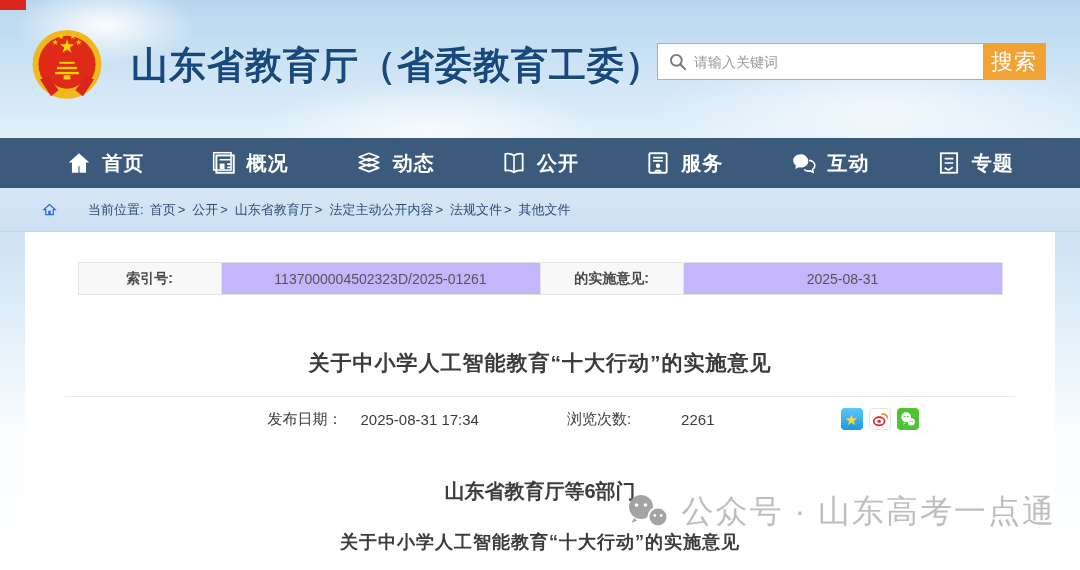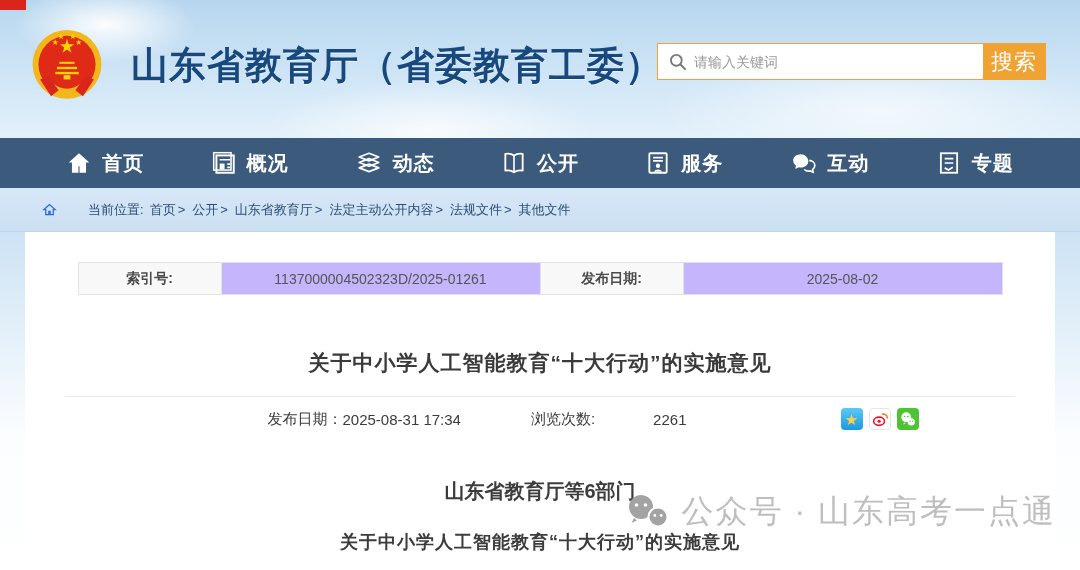--- a/index.html
+++ b/index.html
@@ -72,24 +72,24 @@
   }
   table.doc-info td{border:1px solid #e3e3e3;height:31px;text-align:center;padding:0 6px;}
   td.cell-label{background:#f8f8f8;font-weight:bold;color:#4a4a4a;width:130px;}
   td.cell-value{background:#c4b5fd;}
   .article-title{
     margin:54px 0 0;text-align:center;font-size:21px;font-weight:bold;color:#3a3a3a;letter-spacing:1px;
   }
   .title-divider{width:950px;margin:19px auto 0;border:none;border-top:1px solid #e8e8e8;height:0;}
   .meta-row{
     width:925px;margin:11px auto 0;display:flex;align-items:center;
-    font-size:15px;color:#3c3c3c;box-sizing:border-box;padding-left:190px;
+    font-size:15px;color:#3c3c3c;box-sizing:border-box;padding-left:190px;gap:18px;
   }
   .meta-views-label{margin-left:70px;text-align:center;}
-  .meta-views-value{margin-left:58px;}
+  .meta-views-value{margin-left:32px;}
   .share-box{margin-left:auto;margin-right:84px;display:flex;gap:6px;align-items:center;}
   .share-ic{width:22px;height:22px;border-radius:4px;display:flex;align-items:center;justify-content:center;cursor:pointer;}
   .share-qzone{background:linear-gradient(180deg,#5bc8f6,#1a9ae0);color:#ffd24a;font-size:15px;line-height:1;}
   .share-weibo{background:#fff;border:1px solid #e5e5e5;box-sizing:border-box;}
   .share-wechat{background:#4ec434;}
   .body-line1{margin-top:48px;text-align:center;font-size:20px;font-weight:bold;color:#3c3c3c;}
   .body-line2{margin-top:25px;text-align:center;font-size:18px;font-weight:bold;color:#3c3c3c;letter-spacing:1px;}
   .watermark{
     position:absolute;top:490px;right:24px;display:flex;align-items:center;gap:8px;
     color:#b8b8b8;font-size:32px;letter-spacing:2px;opacity:.9;pointer-events:none;
@@ -204,22 +204,22 @@
 </div>
 
 <div class="content-bg">
   <div class="card">
 
     <table class="doc-info">
       <tbody>
           <tr>
         <td class="cell-label">索引号:</td>
         <td class="cell-value">1137000004502323D/2025-01261</td>
-        <td class="cell-label">发布日期:</td>
-        <td class="cell-value">2025-08-02</td>
+        <td class="cell-label">的实施意见:</td>
+        <td class="cell-value">2025-08-31</td>
       </tr>
     </tbody>
       </table>
 
     <h2 class="article-title">关于中小学人工智能教育“十大行动”的实施意见</h2>
     <hr class="title-divider">
 
     <div class="meta-row">
       <span>发布日期：</span>
       <span>2025-08-31 17:34</span>

